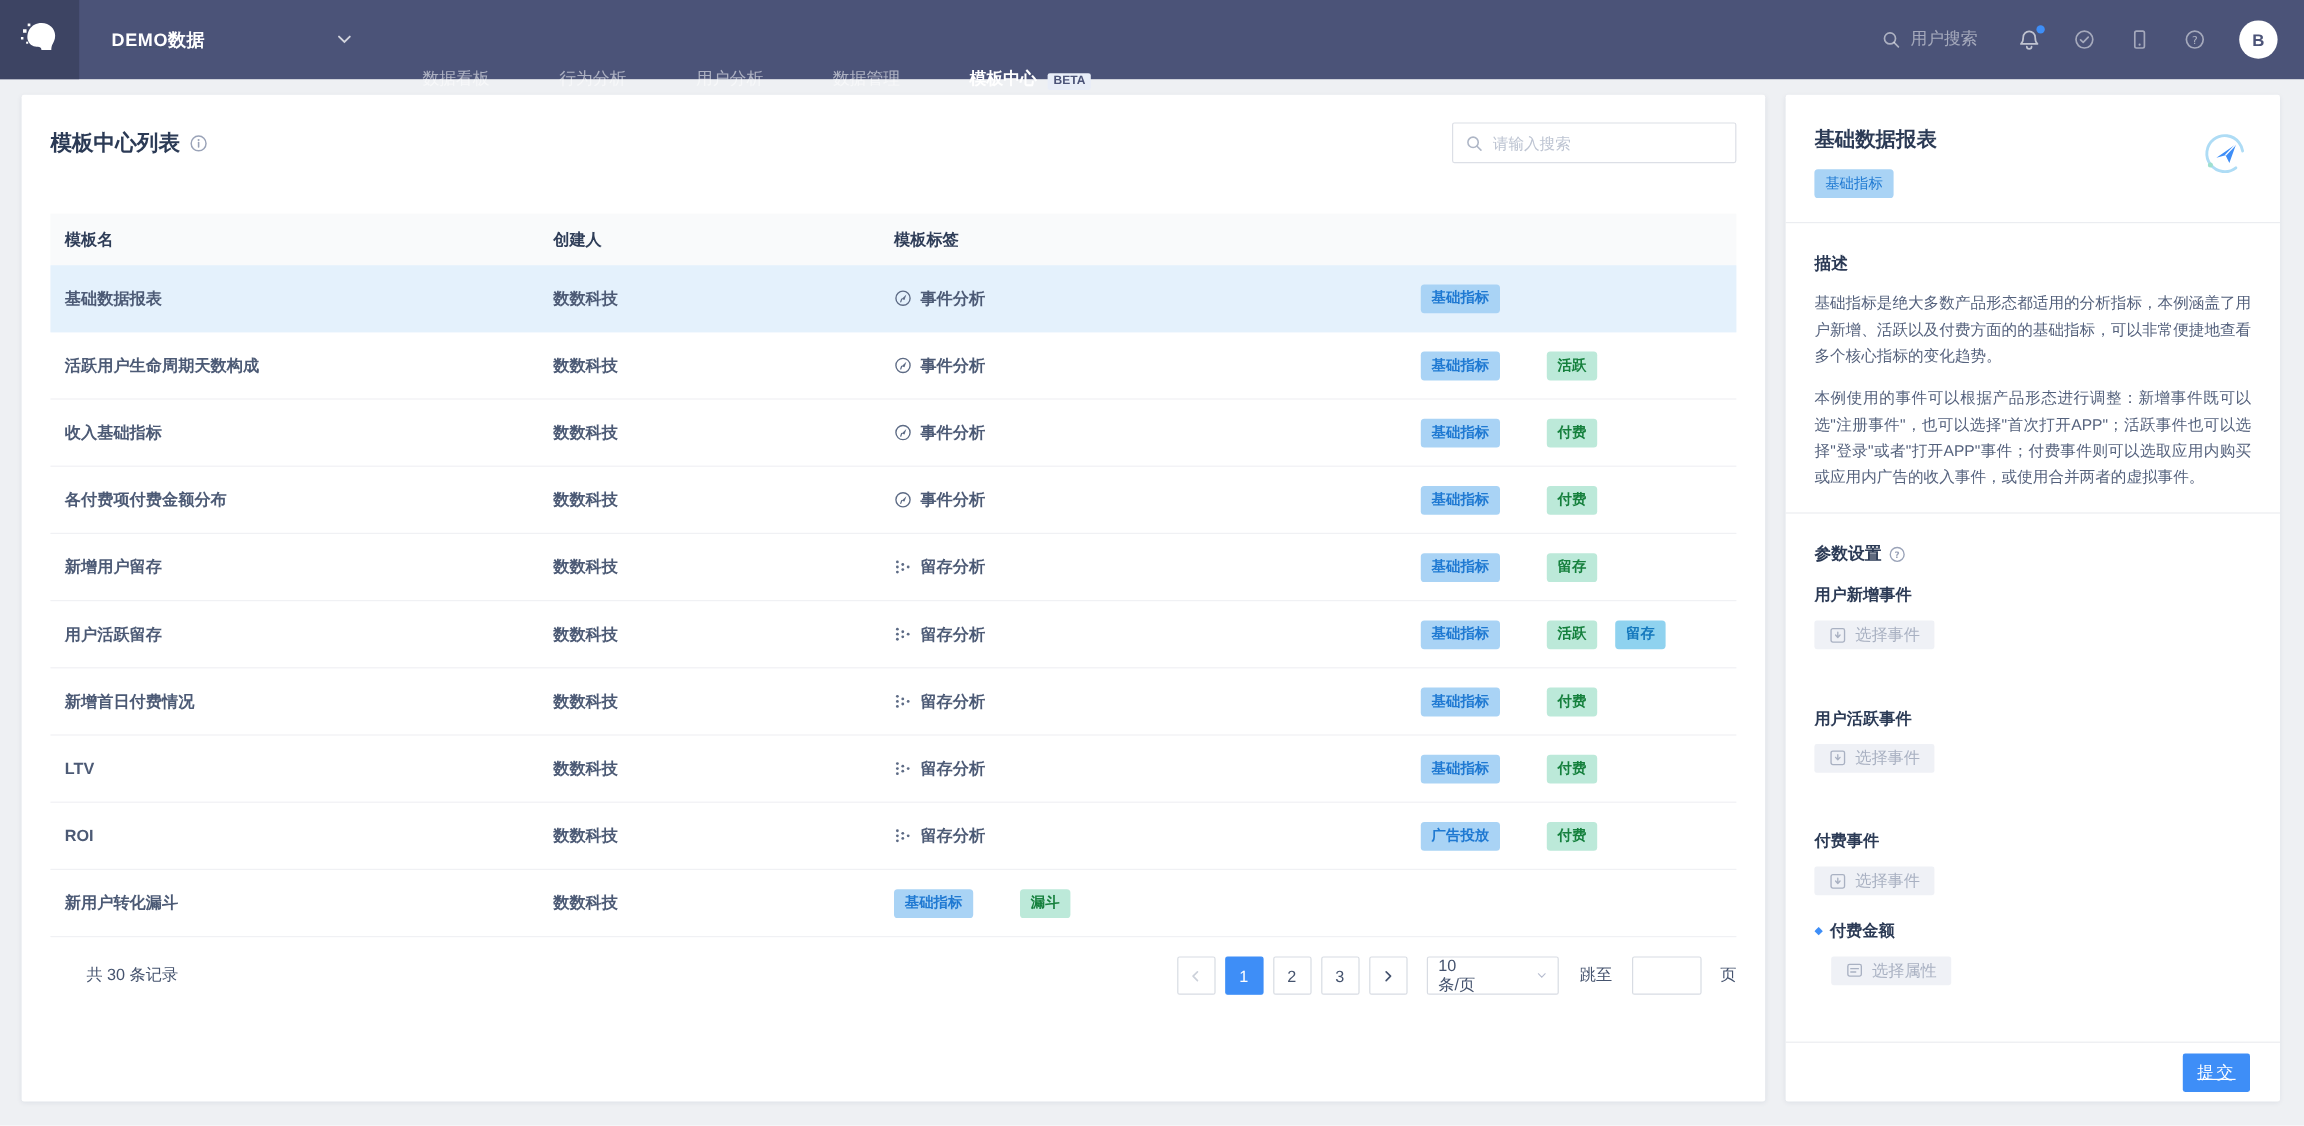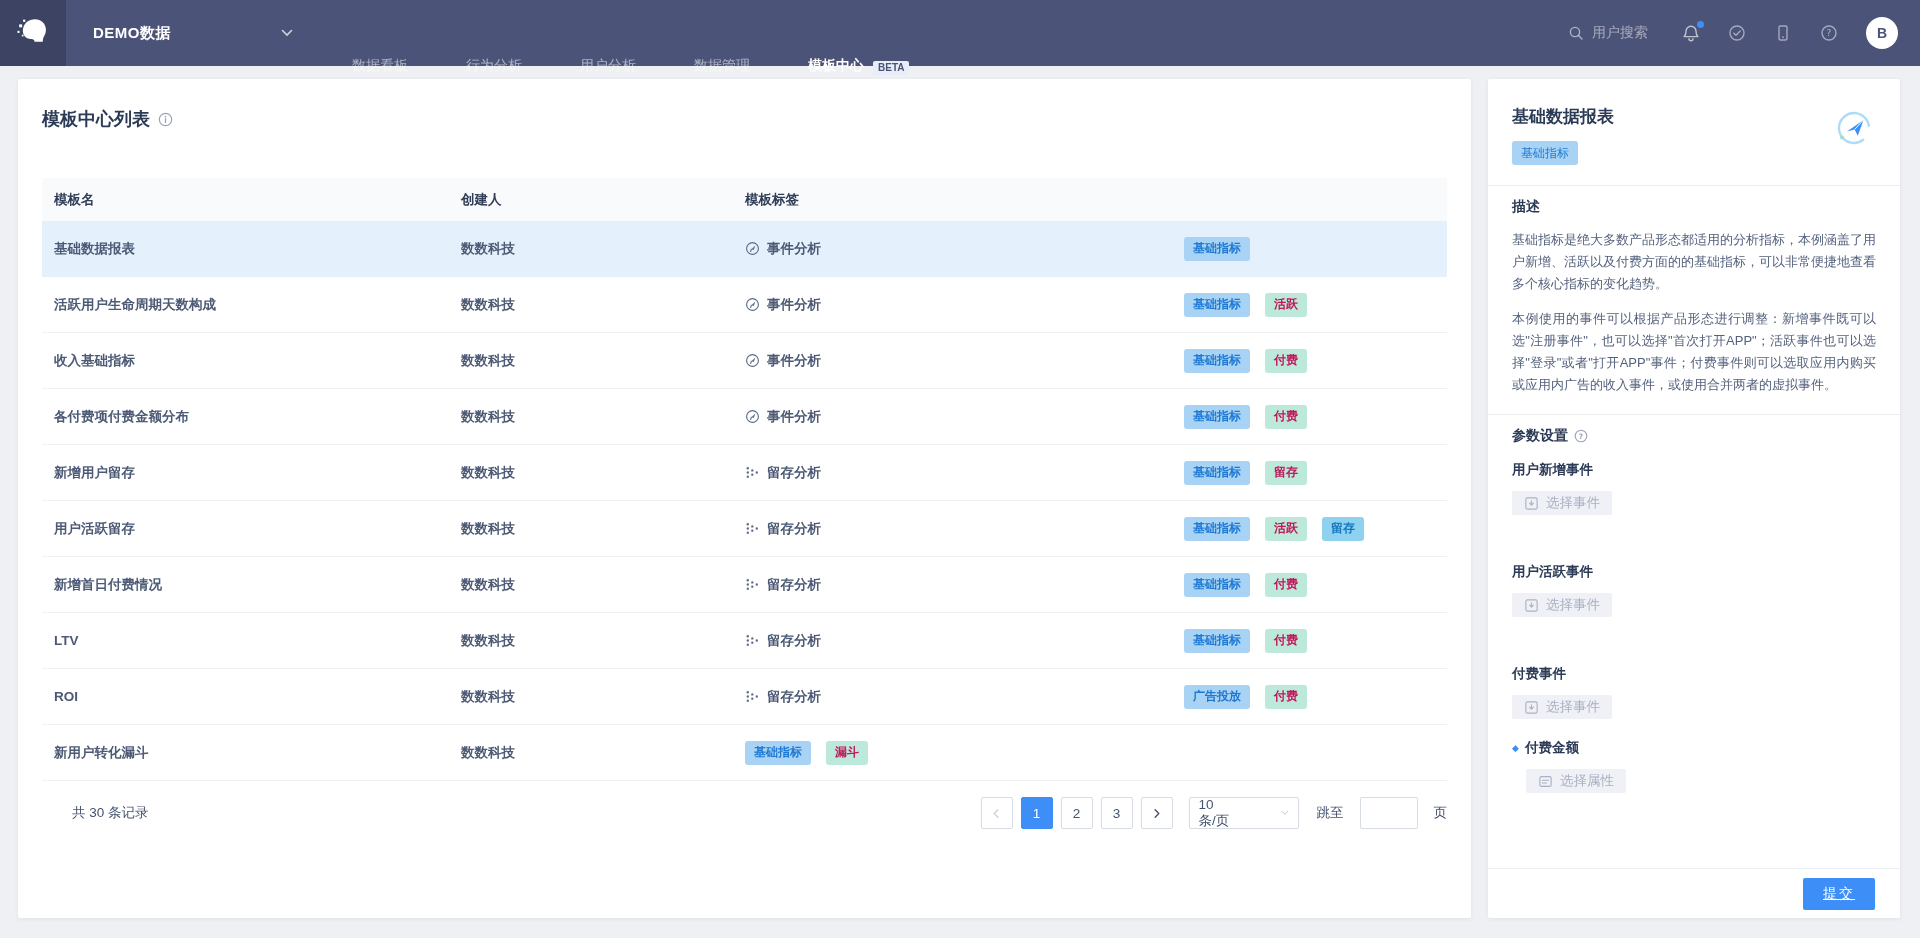--- a/index.html
+++ b/index.html
@@ -42,51 +42,51 @@
   
   .table { margin-top:41px; }
   .trow { display:grid; grid-template-columns:407px 284px 439px auto; align-items:center; }
   .thead { height:43px; background:#f9fafb; font-size:13.5px; font-weight:500; color:#2f3d58; }
   .cell { padding-left:12px; display:flex; align-items:center; gap:7px;font-weight:bold; }
   .body-row { height:56px; border-bottom:1px solid #f0f1f4; font-size:13.5px; color:#4c5a75; cursor:pointer; }
   .body-row.selected { background:#e4f1fc; border-bottom-color:transparent; }
   .type-cell svg { flex:none; color:#5d6b85; }
   .tag { height:24px; display:inline-flex; align-items:center; padding:0 9px; border-radius:3px; font-size:12px; margin-right:8px; }
   .tag-blue { background:#a9d3f5; color:#1f79d2; }
-  .tag-green { background:#bce9d9; color:#be185d; }
+  .tag-green { background:#bce9d9; color:#15803d;margin-left:24px; }
   .tag-cyan { background:#8fd2ef; color:#1578bd; }
 
   
   .pagination { margin-top:16px; display:flex; align-items:center; font-size:13.5px; }
   .total-text { margin-left:30px; color:#45536e; }
   .pager { margin-left:auto; display:flex; align-items:center; gap:8px; }
   .page-btn { min-width:32px; height:32px; border:1px solid #d8dce3; border-radius:2px; background:#fff; display:flex; align-items:center; justify-content:center; cursor:pointer; color:#45536e; padding:0 4px; }
   .page-btn.disabled { color:#ccd1da; cursor:default; }
   .page-btn.active { background:#3e8ef7; border-color:#3e8ef7; color:#fff; }
   .page-size { width:110px; height:32px; border:1px solid #d8dce3; border-radius:2px; display:flex; align-items:center; justify-content:space-between; padding:0 9px; margin-left:8px; cursor:pointer; color:#45536e;gap:48px; }
   .jump-label { margin-left:10px; }
   .jump-input { width:58px; height:32px; border:1px solid #d8dce3; border-radius:2px; margin:0 8px; outline:none; padding:0 8px; font-size:13.5px; font-family:inherit; }
 
   
   .detail-header { padding:26px 24px 20px; position:relative; }
   .detail-title { font-size:17px; font-weight:bold; color:#2b3a55; }
   .detail-tag { margin-top:13px; }
   .detail-tag .tag { margin-right:0; }
   .send-btn { position:absolute; top:30px; right:27px; width:38px; height:38px; cursor:pointer; }
-  .section { border-top:1px solid #ebedf1; padding:12px 24px 18px; }
+  .section { border-top:1px solid #ebedf1; padding:25px 24px 18px; }
   .section-title { font-size:14px; font-weight:bold; color:#2b3a55; display:flex; align-items:center; gap:6px; }
   .desc-p { font-size:13px; line-height:22px; color:#55627d; margin-top:13px; text-align:justify; }
   .field { margin-top:16px; }
   .field-label { font-size:13.5px; font-weight:bold; color:#2b3a55; display:flex; align-items:center; }
   .diamond { color:#3e8ef7; font-size:9px; margin-right:6px; }
   .ghost-btn { margin-top:12px; display:inline-flex; align-items:center; gap:7px; height:24px; padding:0 12px; background:#eff1f6; border:none; border-radius:2px; color:#a9b1c2; font-size:13.5px; cursor:pointer; font-family:inherit; }
   .field.gap-lg { margin-top:16px; margin-bottom:48px; }
   .field.indent .ghost-btn { margin-left:14px; }
   .detail-footer { position:absolute; left:0; right:0; bottom:0; height:50px; border-top:1px solid #ebedf1; display:flex; align-items:center; justify-content:flex-end; padding-right:25px; }
-  .submit-btn { width:72px; height:32px; background:#3e8ef7; color:#fff; border:none; border-radius:2px; font-size:14px; cursor:pointer; font-family:inherit; letter-spacing:2px;text-decoration:underline; }
+  .submit-btn { width:56px; height:32px; background:#3e8ef7; color:#fff; border:none; border-radius:2px; font-size:14px; cursor:pointer; font-family:inherit; letter-spacing:2px;text-decoration:underline; }
 </style>
 </head>
 <body>
 
 <div class="page">
 
   <header class="navbar">
     <div class="logo-box">
       <svg width="38" height="38" viewBox="0 0 44 44">
         <path fill="#fff" d="M24 6c7.5 0 13 5.4 13 12.2 0 4.1-1.8 6.6-2.9 9.1-.6 1.4-.8 3.3-.8 4.7h-9.5c0-2-1.6-3-3.5-3-3.1 0-8-1.4-9.6-6.4C8.8 16 13 6 24 6z"></path>
@@ -165,20 +165,27 @@
     <section class="card list-card">
       <div class="list-header">
         <div class="title-wrap">
           <h1 class="page-title">模板中心列表</h1>
           <svg width="15" height="15" viewBox="0 0 16 16">
               <circle cx="8" cy="8" r="6.6" fill="none" stroke="#9aa3b8" stroke-width="1.3"></circle>
               <circle cx="8" cy="4.9" r=".9" fill="#9aa3b8"></circle>
               <path d="M8 7.2 v4" stroke="#9aa3b8" stroke-width="1.4" stroke-linecap="round"></path>
             </svg>
         </div>
+        <div class="search-box">
+          <svg width="15" height="15" viewBox="0 0 16 16">
+              <circle cx="7" cy="7" r="4.6" fill="none" stroke="#aeb6c6" stroke-width="1.4"></circle>
+              <path d="M10.5 10.5 L14 14" stroke="#aeb6c6" stroke-width="1.4" stroke-linecap="round"></path>
+            </svg>
+          <input placeholder="请输入搜索" style="">
+        </div>
       </div>
 
       <div class="table">
         <div class="trow thead" id="thead">
             <div class="cell">
               <span>模板名</span>
             </div>
             <div class="cell">
               <span>创建人</span>
             </div>

